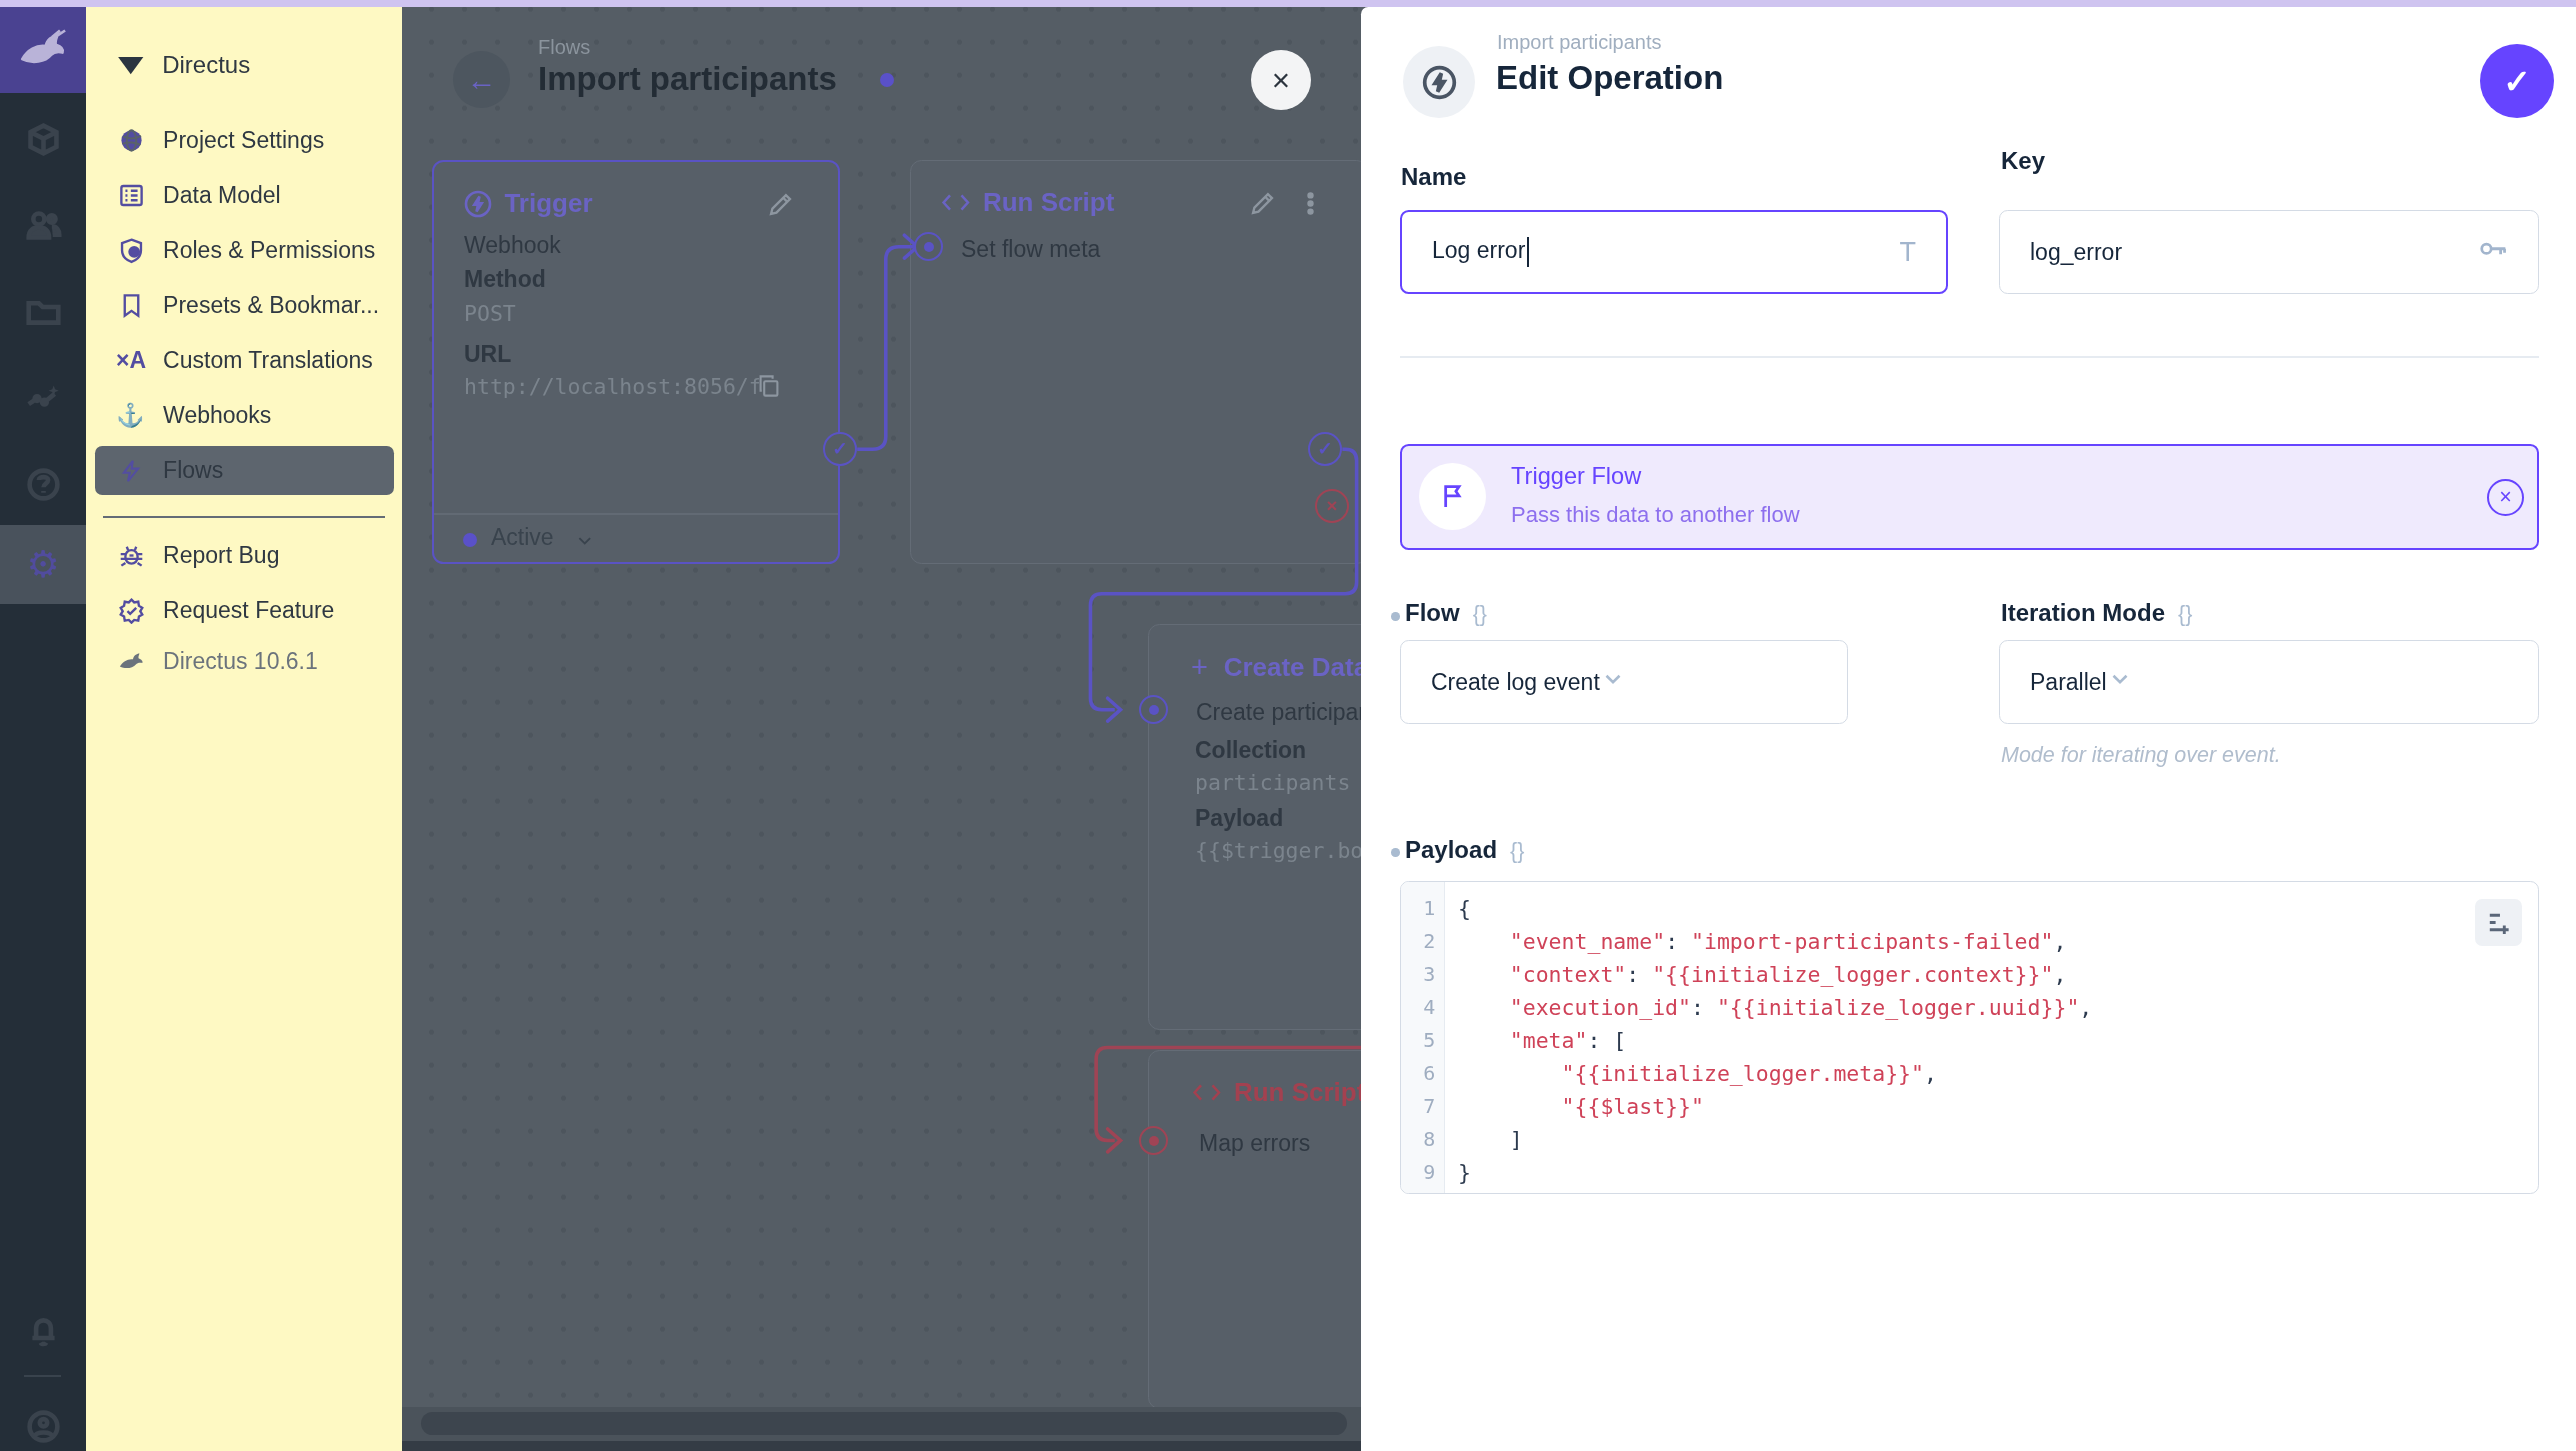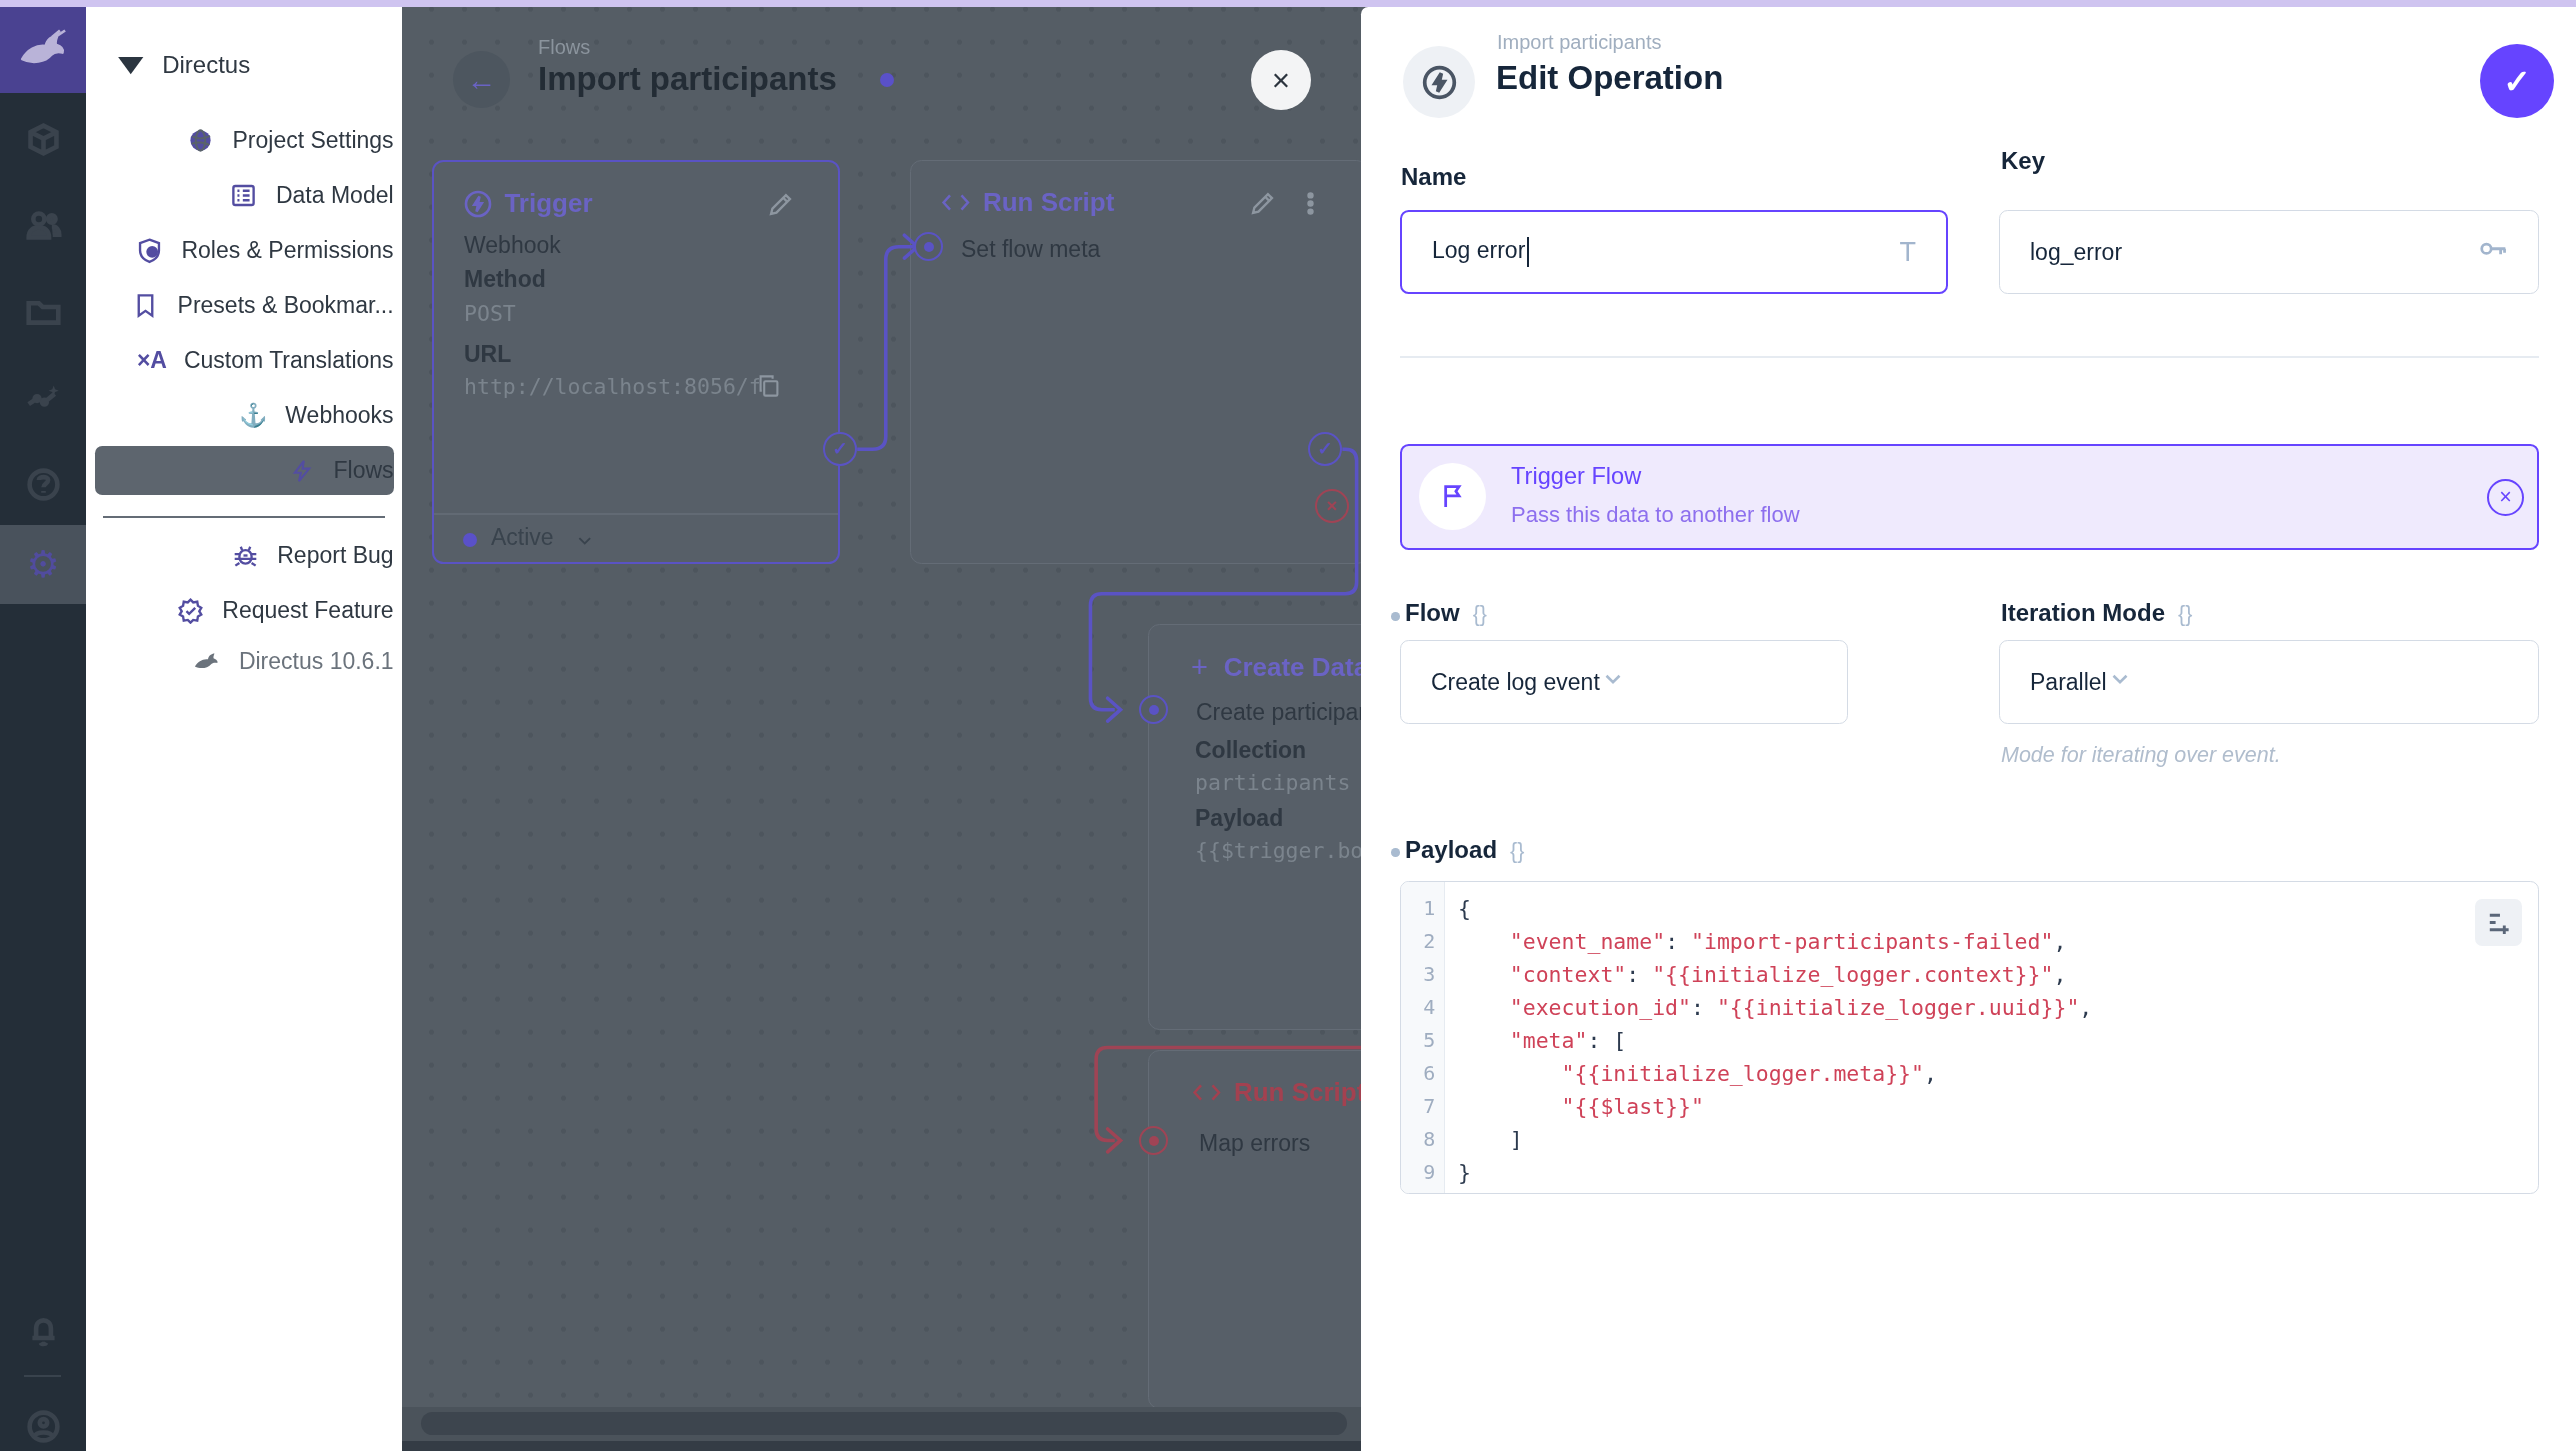--- a/index.html
+++ b/index.html
@@ -13,24 +13,24 @@
 
   
   .modulebar { left:0; top:7.2px; width:86px; height:1444px; background:#242e38; z-index:5; }
   .logo-tile { left:0; top:0; width:86px; height:86px; background:#4a4291; display:flex; align-items:center; justify-content:center; }
   .mod-btn { width:86px; height:79px; display:flex; align-items:center; justify-content:center; }
   .mod-btn svg { stroke:#3a434d; fill:none; stroke-width:5; }
   .mod-settings { background:#49525c; }
   .mod-divider { left:24px; width:37px; height:2.1px; background:#39434d; }
 
   
-  .navbar { left:86px; top:7.2px; width:316px; height:1444px; background:#ffffff; z-index:5; }
+  .navbar { left:86px; top:7.2px; width:316px; height:1444px; background:#fef9c3; z-index:5; }
   .nav-header { left:29px; top:36px; width:272px; height:43px; display:flex; align-items:center; gap:15.7px; }
   .nav-header-label { font-size:24px; font-weight:500; color:#2f3842; }
-  .nav-item { left:8.6px; width:299px; height:49px; display:flex; align-items:center; gap:17px; padding-left:21.5px; border-radius:7.2px;justify-content:flex-end; }
+  .nav-item { left:8.6px; width:299px; height:49px; display:flex; align-items:center; gap:17px; padding-left:21.5px; border-radius:7.2px; }
   .nav-item .nicon { width:30px; height:30px; display:flex; align-items:center; justify-content:center; color:#534da1; font-size:23px; font-weight:700; flex:0 0 30px; }
   .nav-item .nicon svg { stroke:#534da1; fill:none; stroke-width:3.5; }
   .nav-item .nlabel { font-size:23px; color:#2f3842; white-space:nowrap; }
   .nav-item.active { background:#5d656e; }
   .nav-divider { left:17px; width:282px; height:1.4px; background:#646c76; }
   .nav-version { color:#6b737c; }
   .nav-version .nlabel { color:#6b737c; }
   .nav-version svg { stroke:none; }
 
   

